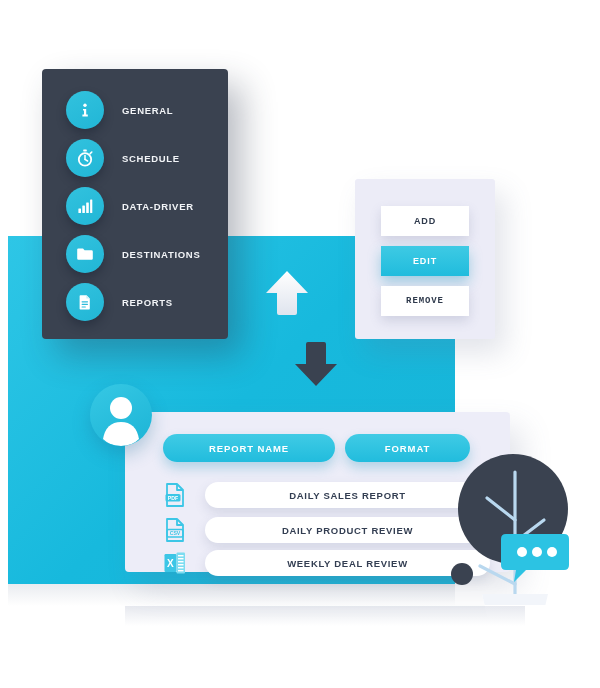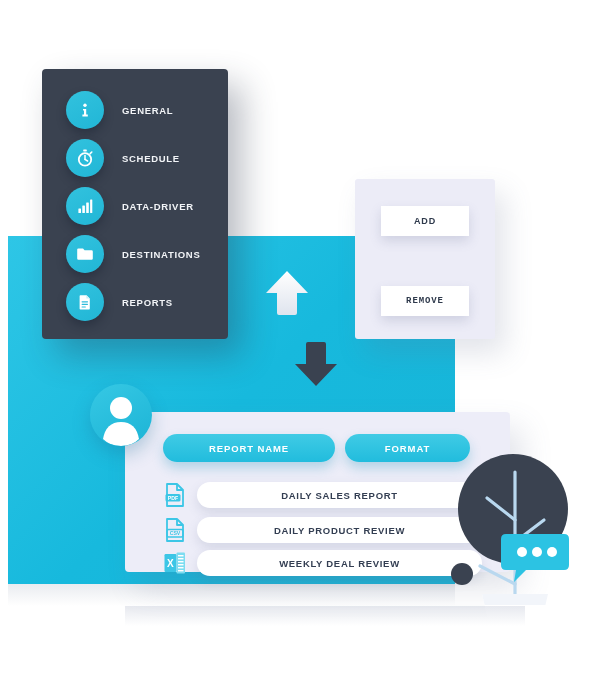--- a/index.html
+++ b/index.html
@@ -176,21 +176,21 @@
   .rrow .fico {
     position: absolute;
     left: 38px;
     top: 0;
     width: 24px;
     height: 26px;
   }
   .rrow .fico svg { display: block; }
   .rrow .bar {
     position: absolute;
-    left: 72px;
+    left: 80px;
     width: 285px;
     height: 26px;
     background: #ffffff;
     border-radius: 13px;
     box-shadow: 0 5px 11px rgba(95,105,140,.17);
     display: flex;
     align-items: center;
     justify-content: center;
     color: #333e52;
     font-size: 9.5px;
@@ -295,20 +295,21 @@
           <rect x="6.6" y="11.8" width="6.4" height="1.2" rx=".4" fill="#2cbcdb"></rect>
           <rect x="6.6" y="14.4" width="4.2" height="1.2" rx=".4" fill="#2cbcdb"></rect>
         </svg>
       </span>
       <span class="side-label">REPORTS</span>
     </div>
   </div>
 
   <div class="btn-panel">
     <button class="pbtn plain" style="top:27px;">ADD</button>
+    <button class="pbtn accent" style="top:67px;">EDIT</button>
     <button class="pbtn plain" style="top:107px;font-family:Liberation Mono, monospace;">REMOVE</button>
   </div>
 
   <div class="report-panel">
 
     <button class="hdr-btn hdr-name">REPORT NAME</button>
     <button class="hdr-btn hdr-format">FORMAT</button>
 
     <div class="rrow" style="top:70px;">
       <span class="fico">

